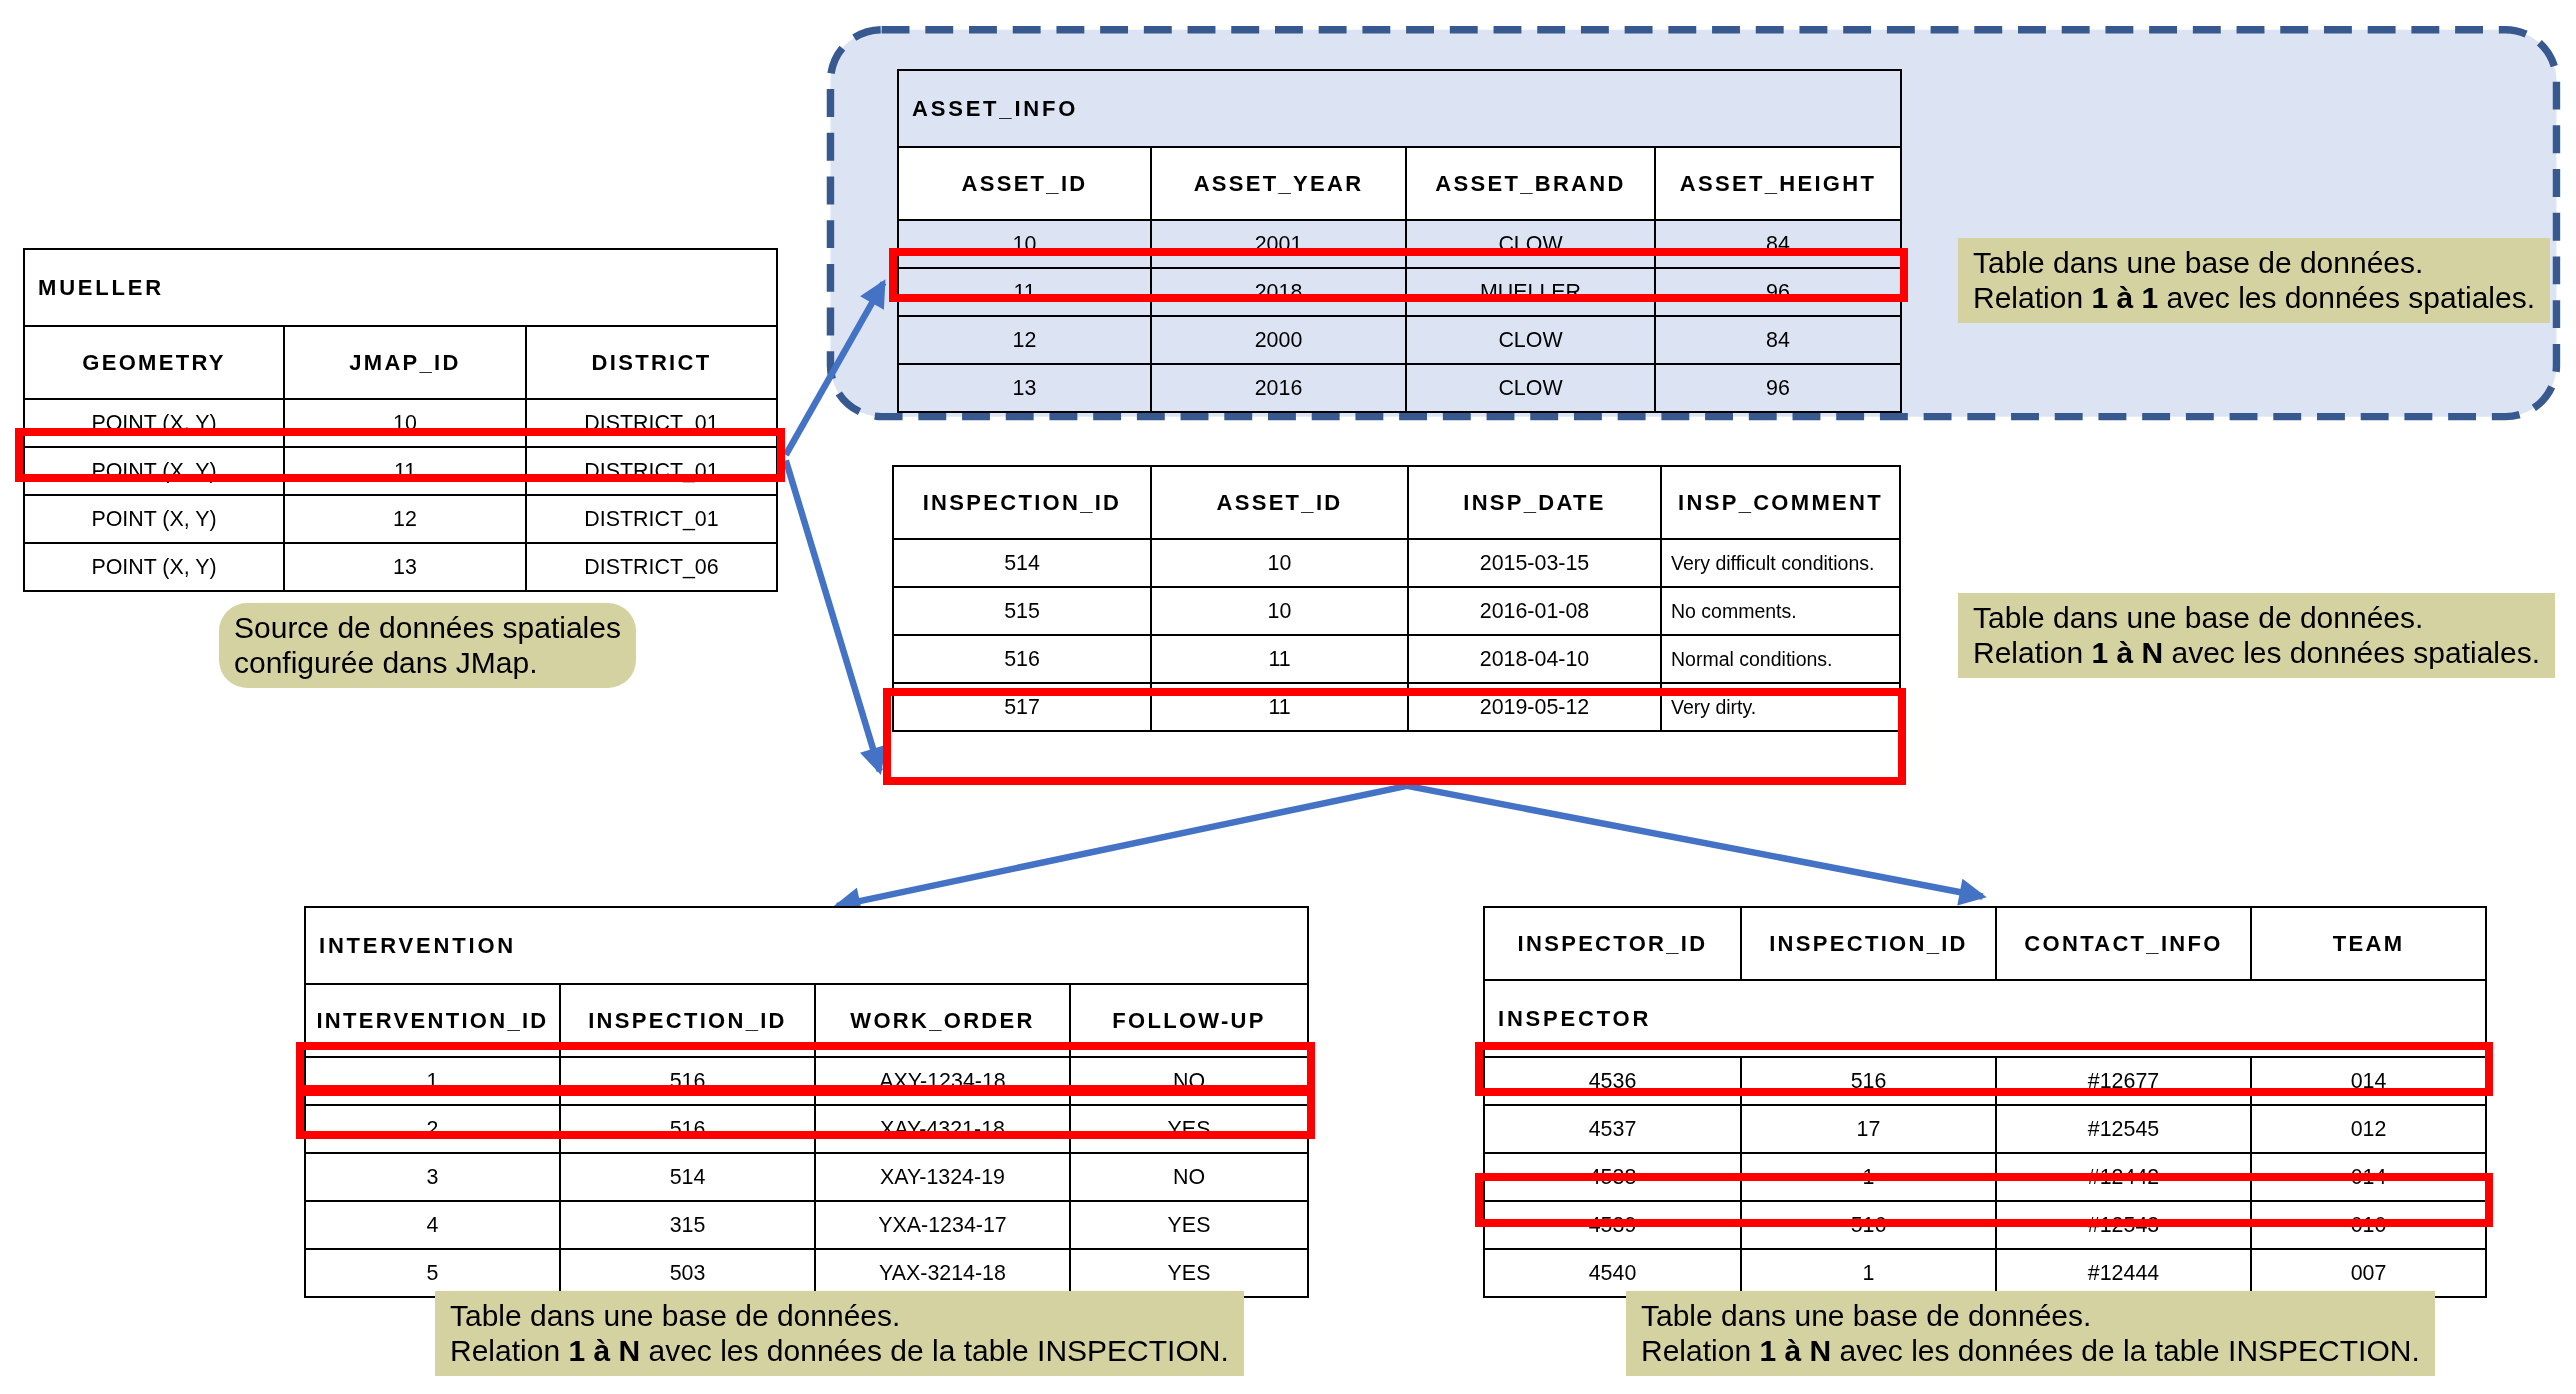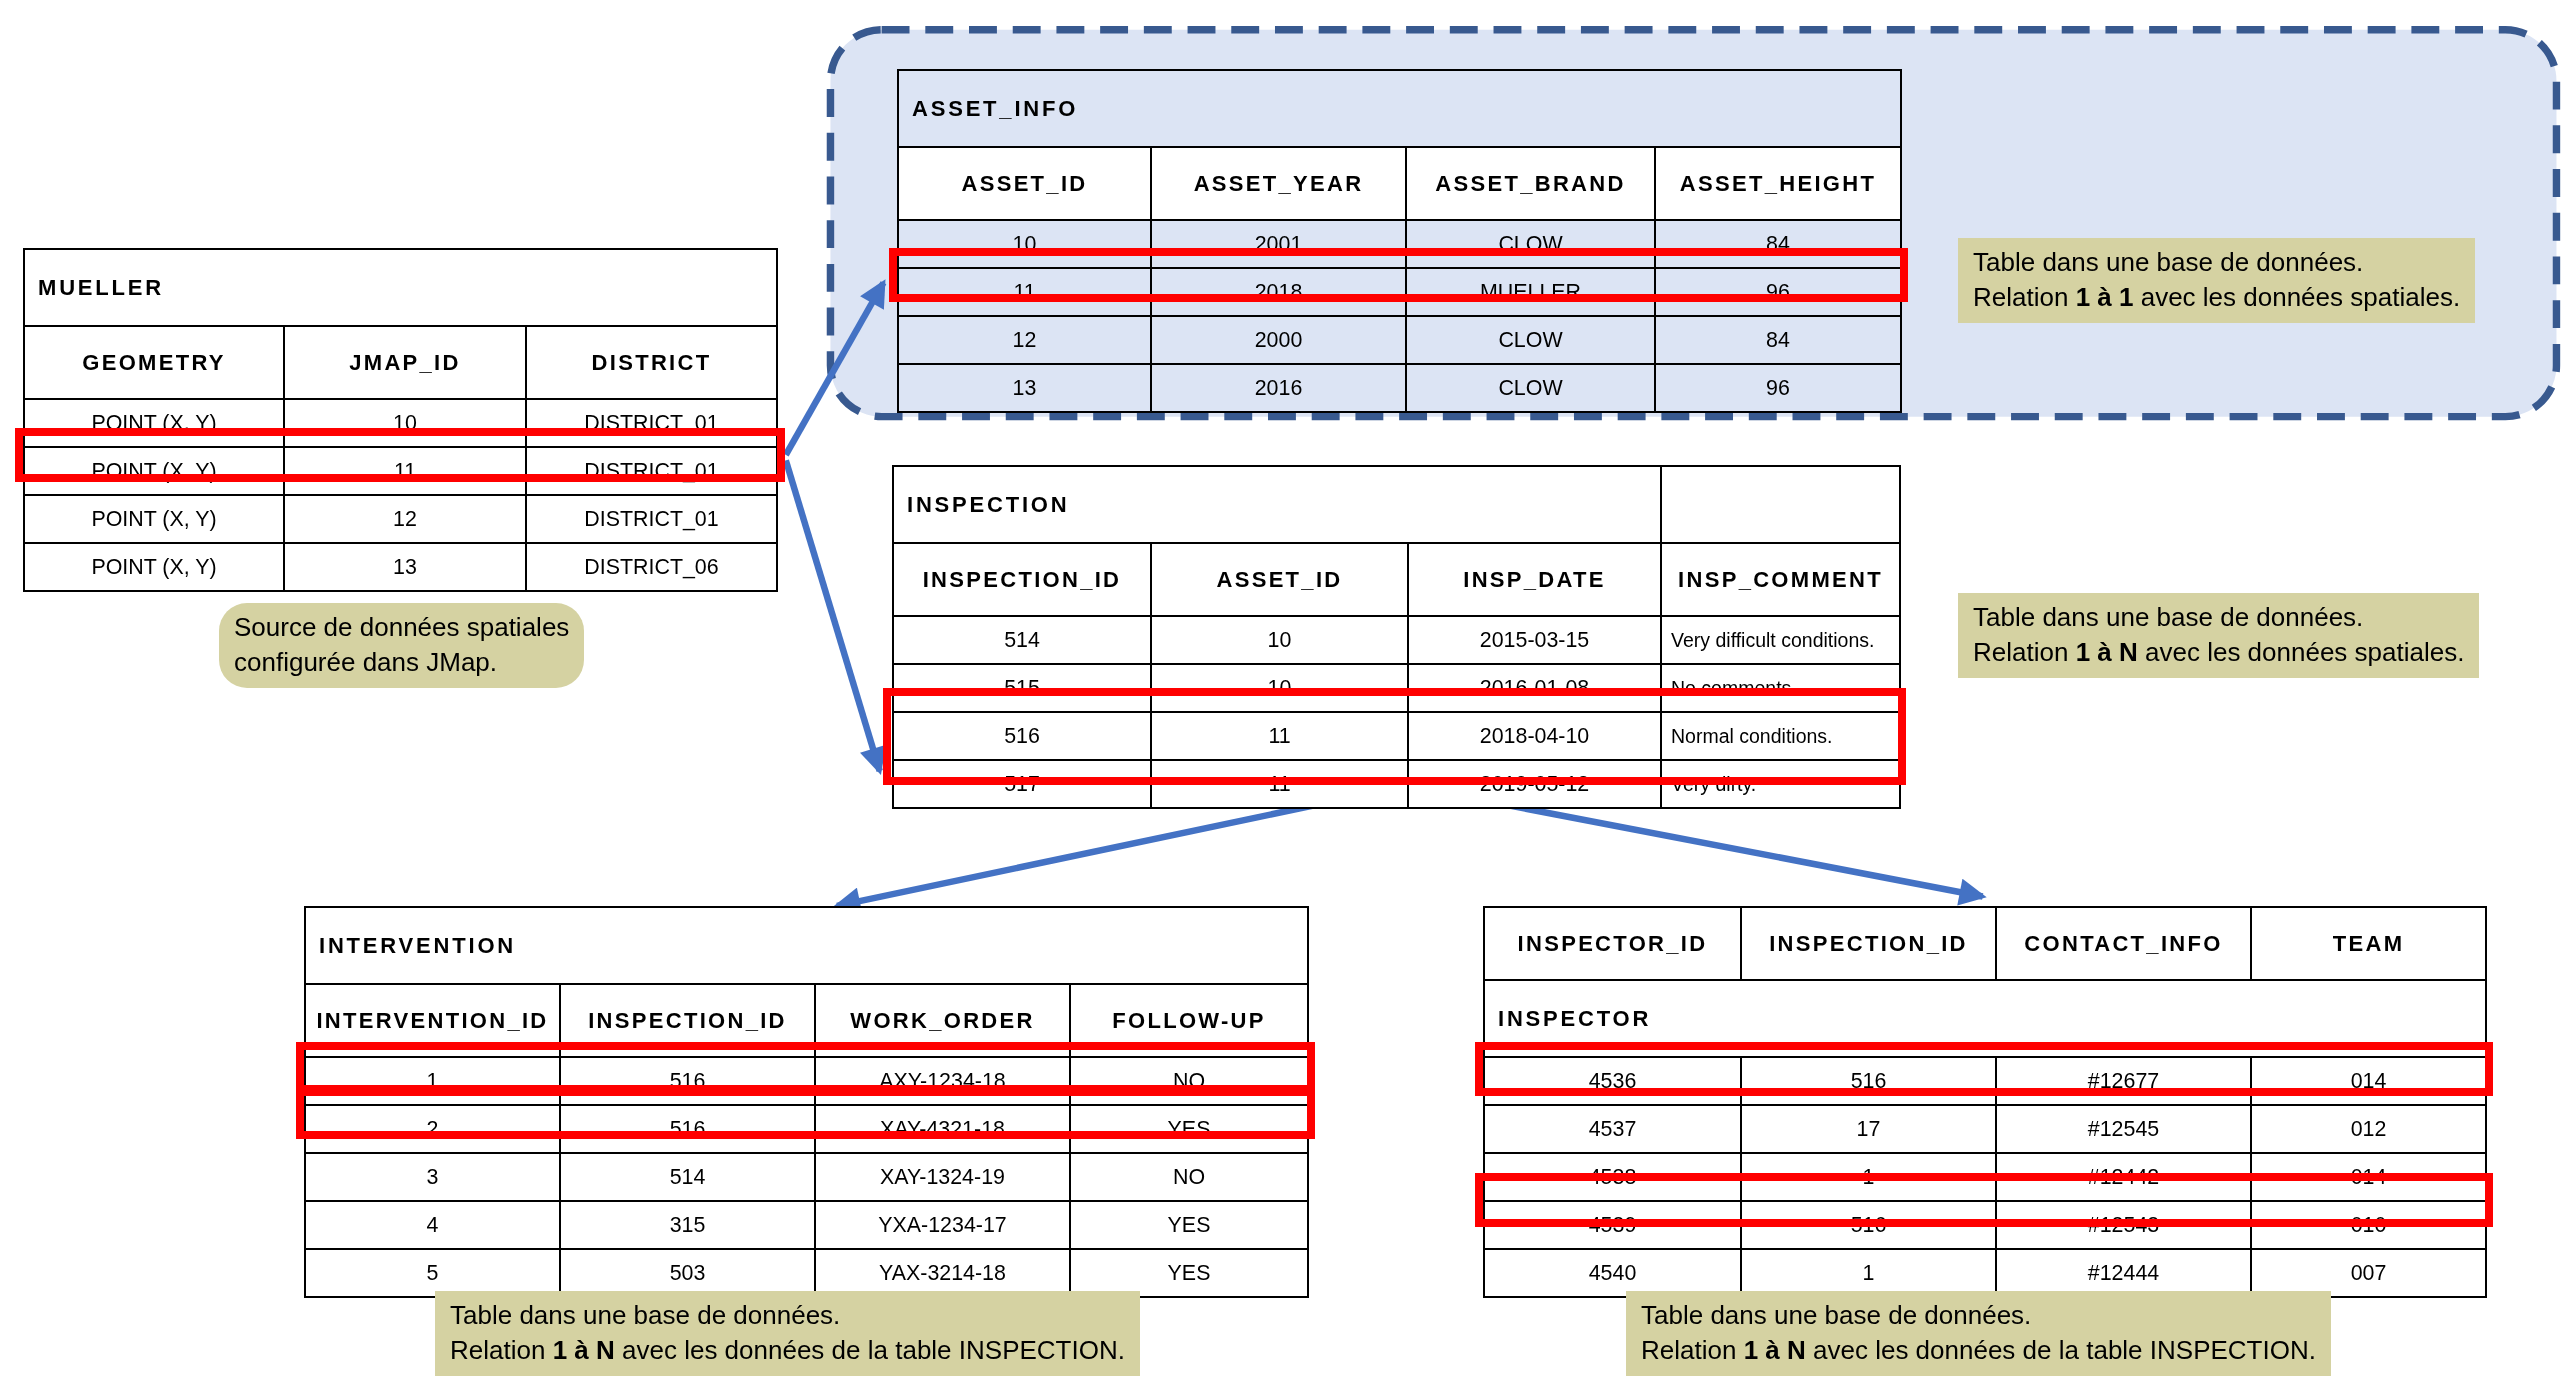--- a/index.html
+++ b/index.html
@@ -17,21 +17,21 @@
   .title-cell{font-weight:bold;font-size:22px;letter-spacing:2.8px;text-align:left;
               padding-left:13px;height:73px;}
   .header-cell{font-weight:bold;font-size:22px;letter-spacing:2.3px;text-align:center;height:69px;}
   .data-cell{font-size:21.4px;text-align:center;height:44px;}
   .comment-cell{font-size:19.5px;text-align:left;padding-left:9px;letter-spacing:0;}
   .white-cell{background:#ffffff;}
 
   .hl{position:absolute;border:8.4px solid var(--red,#ff0000);box-sizing:border-box;
       background:transparent;pointer-events:none;}
 
-  .note{position:absolute;background:var(--khaki,#d5d2a2);font-size:26px;line-height:35px;
+  .note{position:absolute;background:var(--khaki,#d5d2a2);font-size:30px;line-height:35px;
         padding:7.4px 15px;white-space:nowrap;}
 </style>
 </head>
 <body>
 
 <div class="canvas">
 
   <svg class="bg" width="2576" height="1395" viewBox="0 0 2770 1500">
     <defs>
       <marker id="ah" viewBox="0 0 10 10" refX="8.5" refY="5" markerWidth="4.6" markerHeight="4.2" orient="auto">
@@ -128,24 +128,20 @@
     </table>
 
   <table class="dbtable" style="left:892px;top:465px;width:1006px;">
     <colgroup>
         <col style="width:258px">
         <col style="width:257px">
         <col style="width:253px">
         <col style="width:239px">
       </colgroup>
     <tbody>
-        <tr>
-      <td class="title-cell" colspan="3">INSPECTION</td>
-      <td class="title-cell"></td>
-    </tr>
     <tr>
       <td class="header-cell">INSPECTION_ID</td>
       <td class="header-cell">ASSET_ID</td>
       <td class="header-cell">INSP_DATE</td>
       <td class="header-cell">INSP_COMMENT</td>
     </tr>
     <tr>
       <td class="data-cell">514</td>
       <td class="data-cell">10</td>
       <td class="data-cell">2015-03-15</td>

